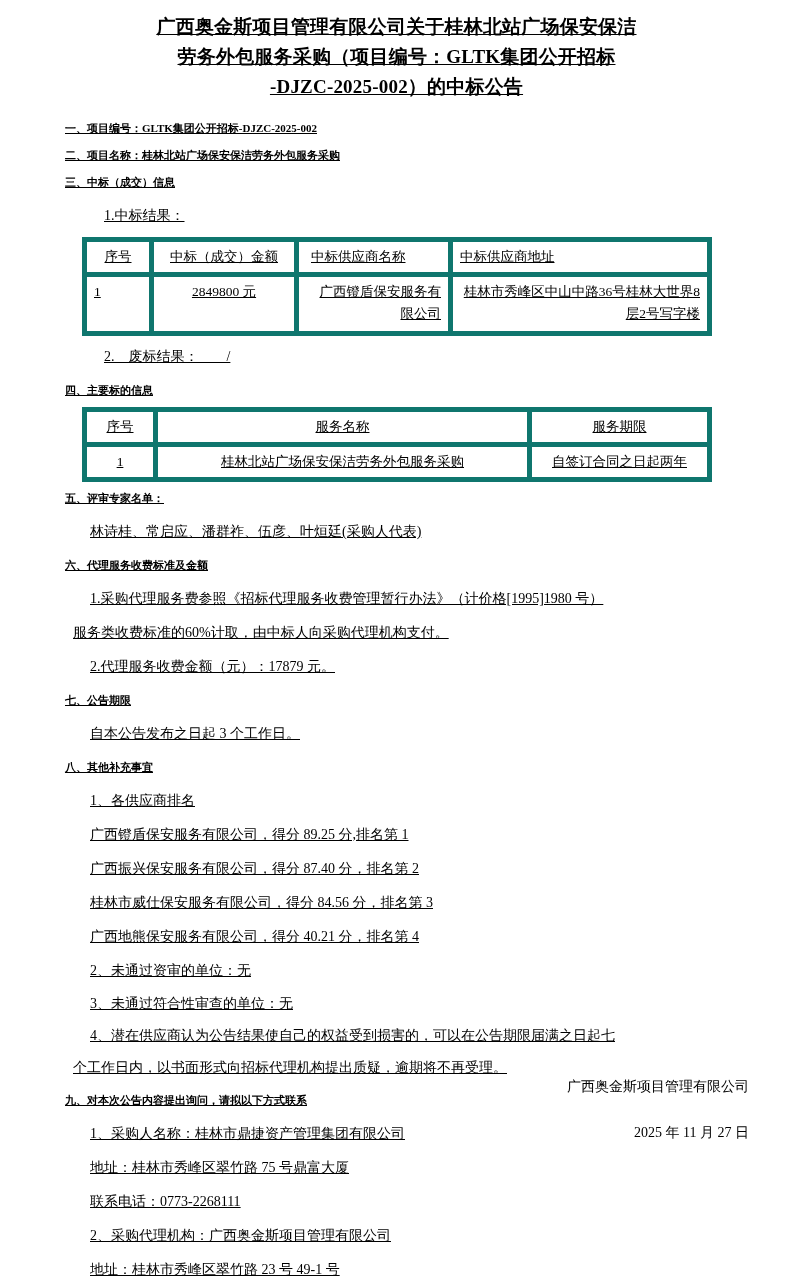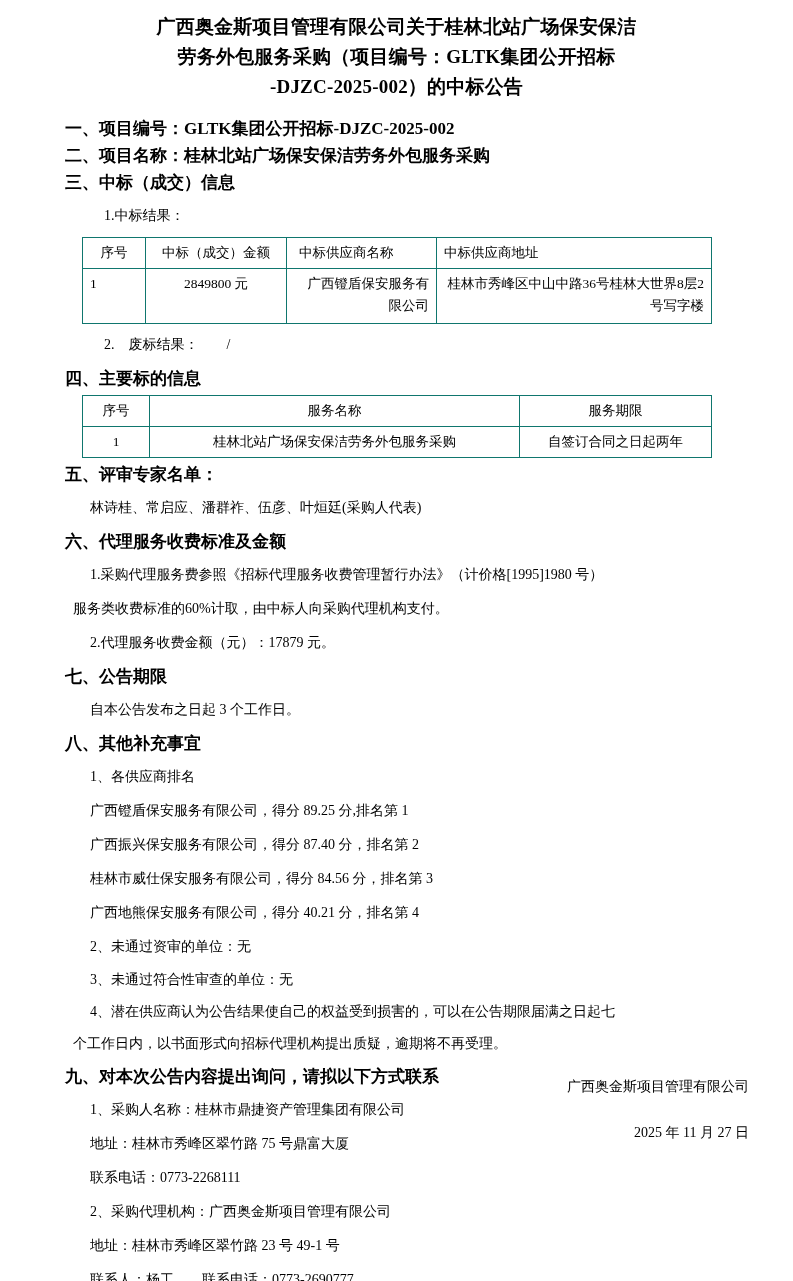--- a/index.html
+++ b/index.html
@@ -14,36 +14,37 @@
     color: #000000;
     position: relative;
     overflow: hidden;
   }
   .page {
     width: 793px;
     height: 1169px;
     box-sizing: border-box;
     padding: 8px 56px 0 56px;
     position: relative;
+    text-decoration: underline;
   }
   
   .doc-title {
     text-align: center;
     font-weight: bold;
     font-size: 19px;
     line-height: 30px;
     letter-spacing: 0.2px;
     margin: 4px 0 14px 0;
   }
   .doc-title div { white-space: nowrap; }
 
   
   .section-h {
     font-weight: bold;
-    font-size: 17px;
+    font-size: 11px;
     line-height: 25px;
     margin: 2px 0 2px 0;
     padding-left: 9px;
   }
 
   .para {
     font-size: 14px;
     line-height: 26px;
     padding-left: 26px;
     margin: 8px;
@@ -52,21 +53,21 @@
   .para.indent2 { padding-left: 40px; }
   .para.noindent { padding-left: 0; }
 
   
   table.tbl {
     border-collapse: collapse;
     margin: 4px 0 4px 26px;
     font-size: 13.5px;
   }
   table.tbl td, table.tbl th {
-    border: 1px solid #0f766e;
+    border: 5px solid #0f766e;
     padding: 4px 7px;
     vertical-align: top;
     font-weight: normal;
     line-height: 22px;
     margin-top: 12px;
   }
   
   #result-table { width: 630px; }
   #result-table td.c1 { width: 48px; text-align: center; }
   #result-table td.c2 { width: 126px; text-align: center; }

